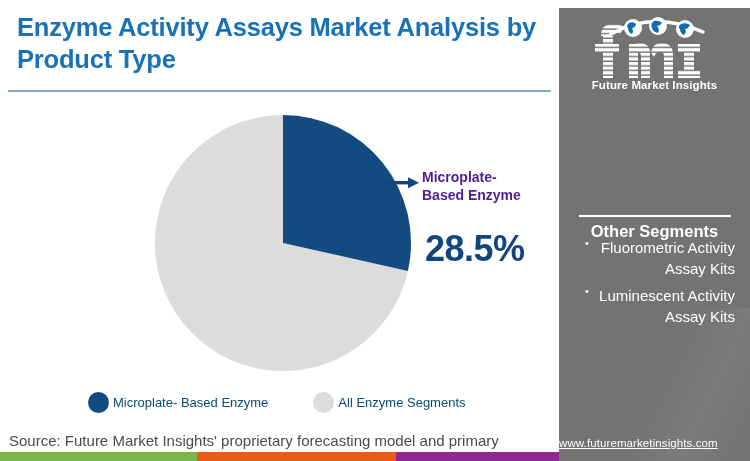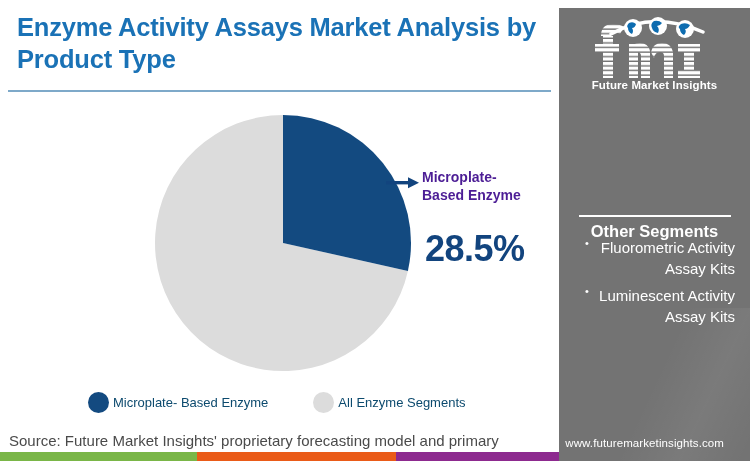--- a/index.html
+++ b/index.html
@@ -91,22 +91,22 @@
   #segments-list { position:absolute; left:26px; top:229px; width:150px; list-style:none; }
   #segments-list li {
     position:relative; padding-left:12px; margin-bottom:5px;
     font-size:15px; line-height:1.42; color:#ffffff;text-align:right;
   }
   #segments-list li::before {
     content:"•"; position:absolute; left:0; top:-1px; font-size:11px; color:#ffffff;
   }
 
   #site-url {
-    position:absolute; left:0; top:429px; width:165px; text-align:right;
-    font-size:11.5px; color:#ffffff; letter-spacing:0.1px;
+    position:absolute; left:0; top:429px; width:165px; text-align:left;
+    font-size:11.5px; color:#ffffff; letter-spacing:0.1px;text-decoration:underline;
   }
 </style>
 </head>
 <body>
 
 <div id="page">
 
   <div id="left-panel">
 
     <div id="page-title">Enzyme Activity Assays Market Analysis by Product Type</div>

